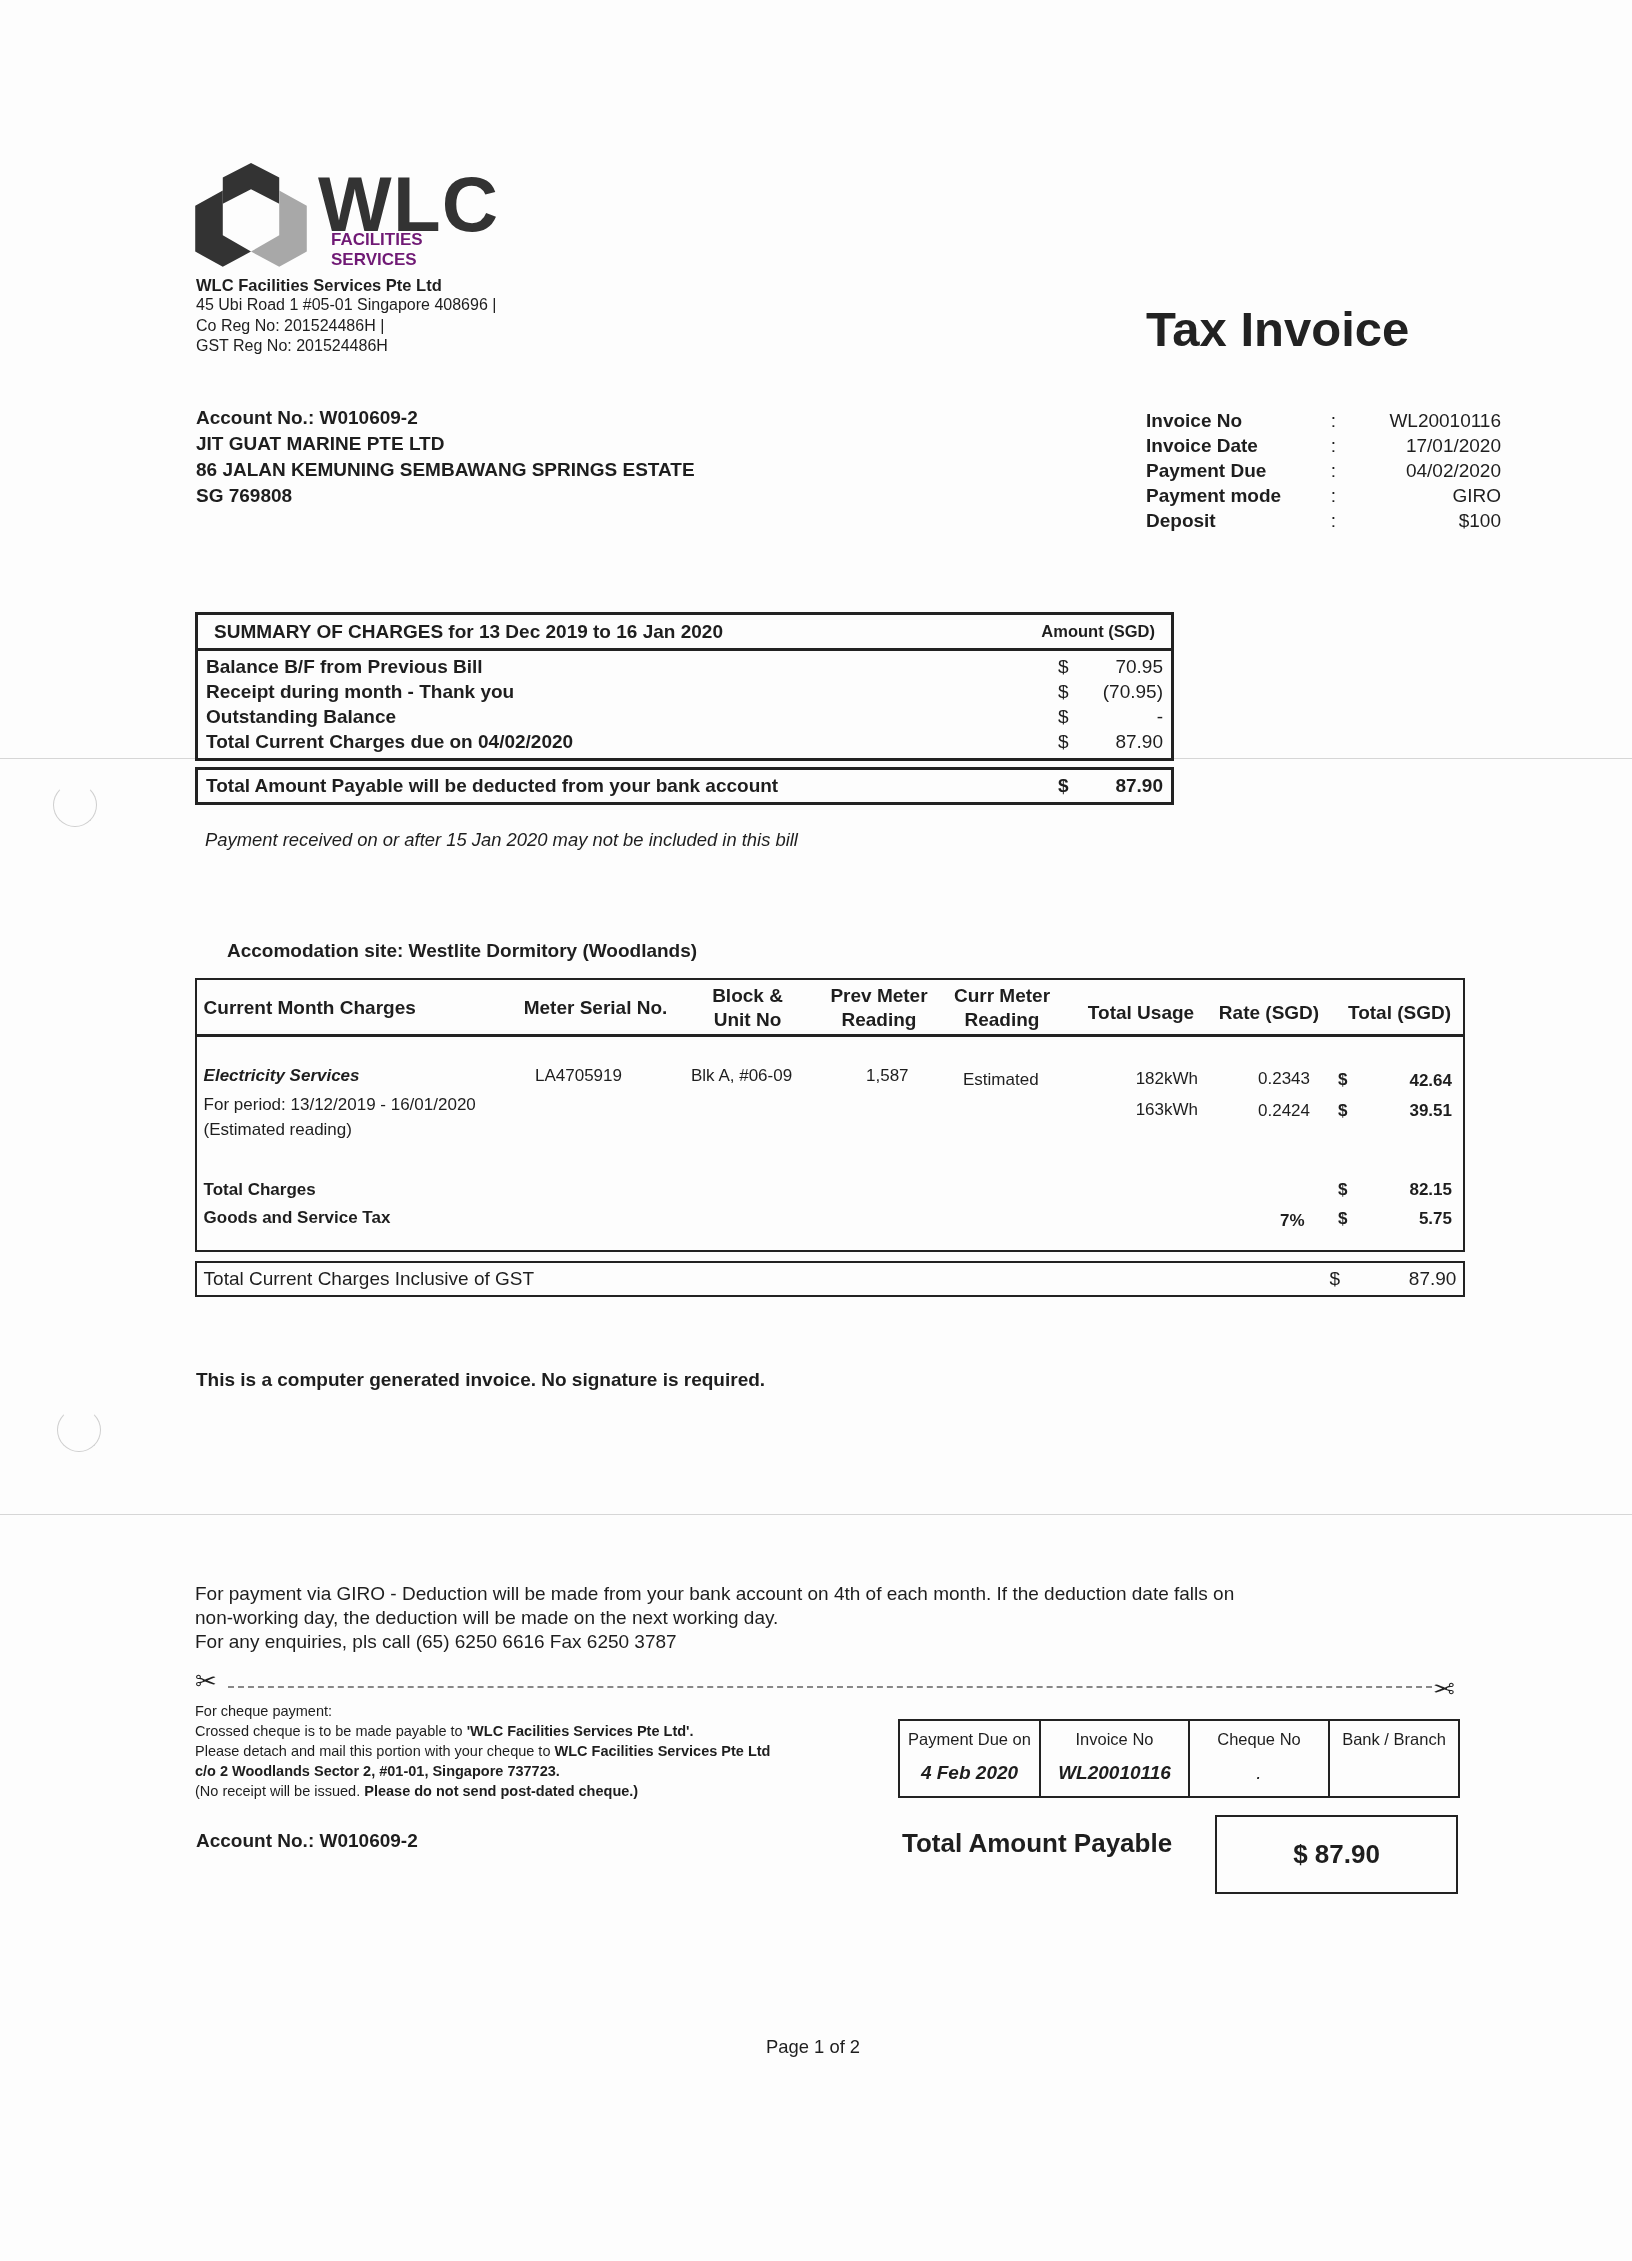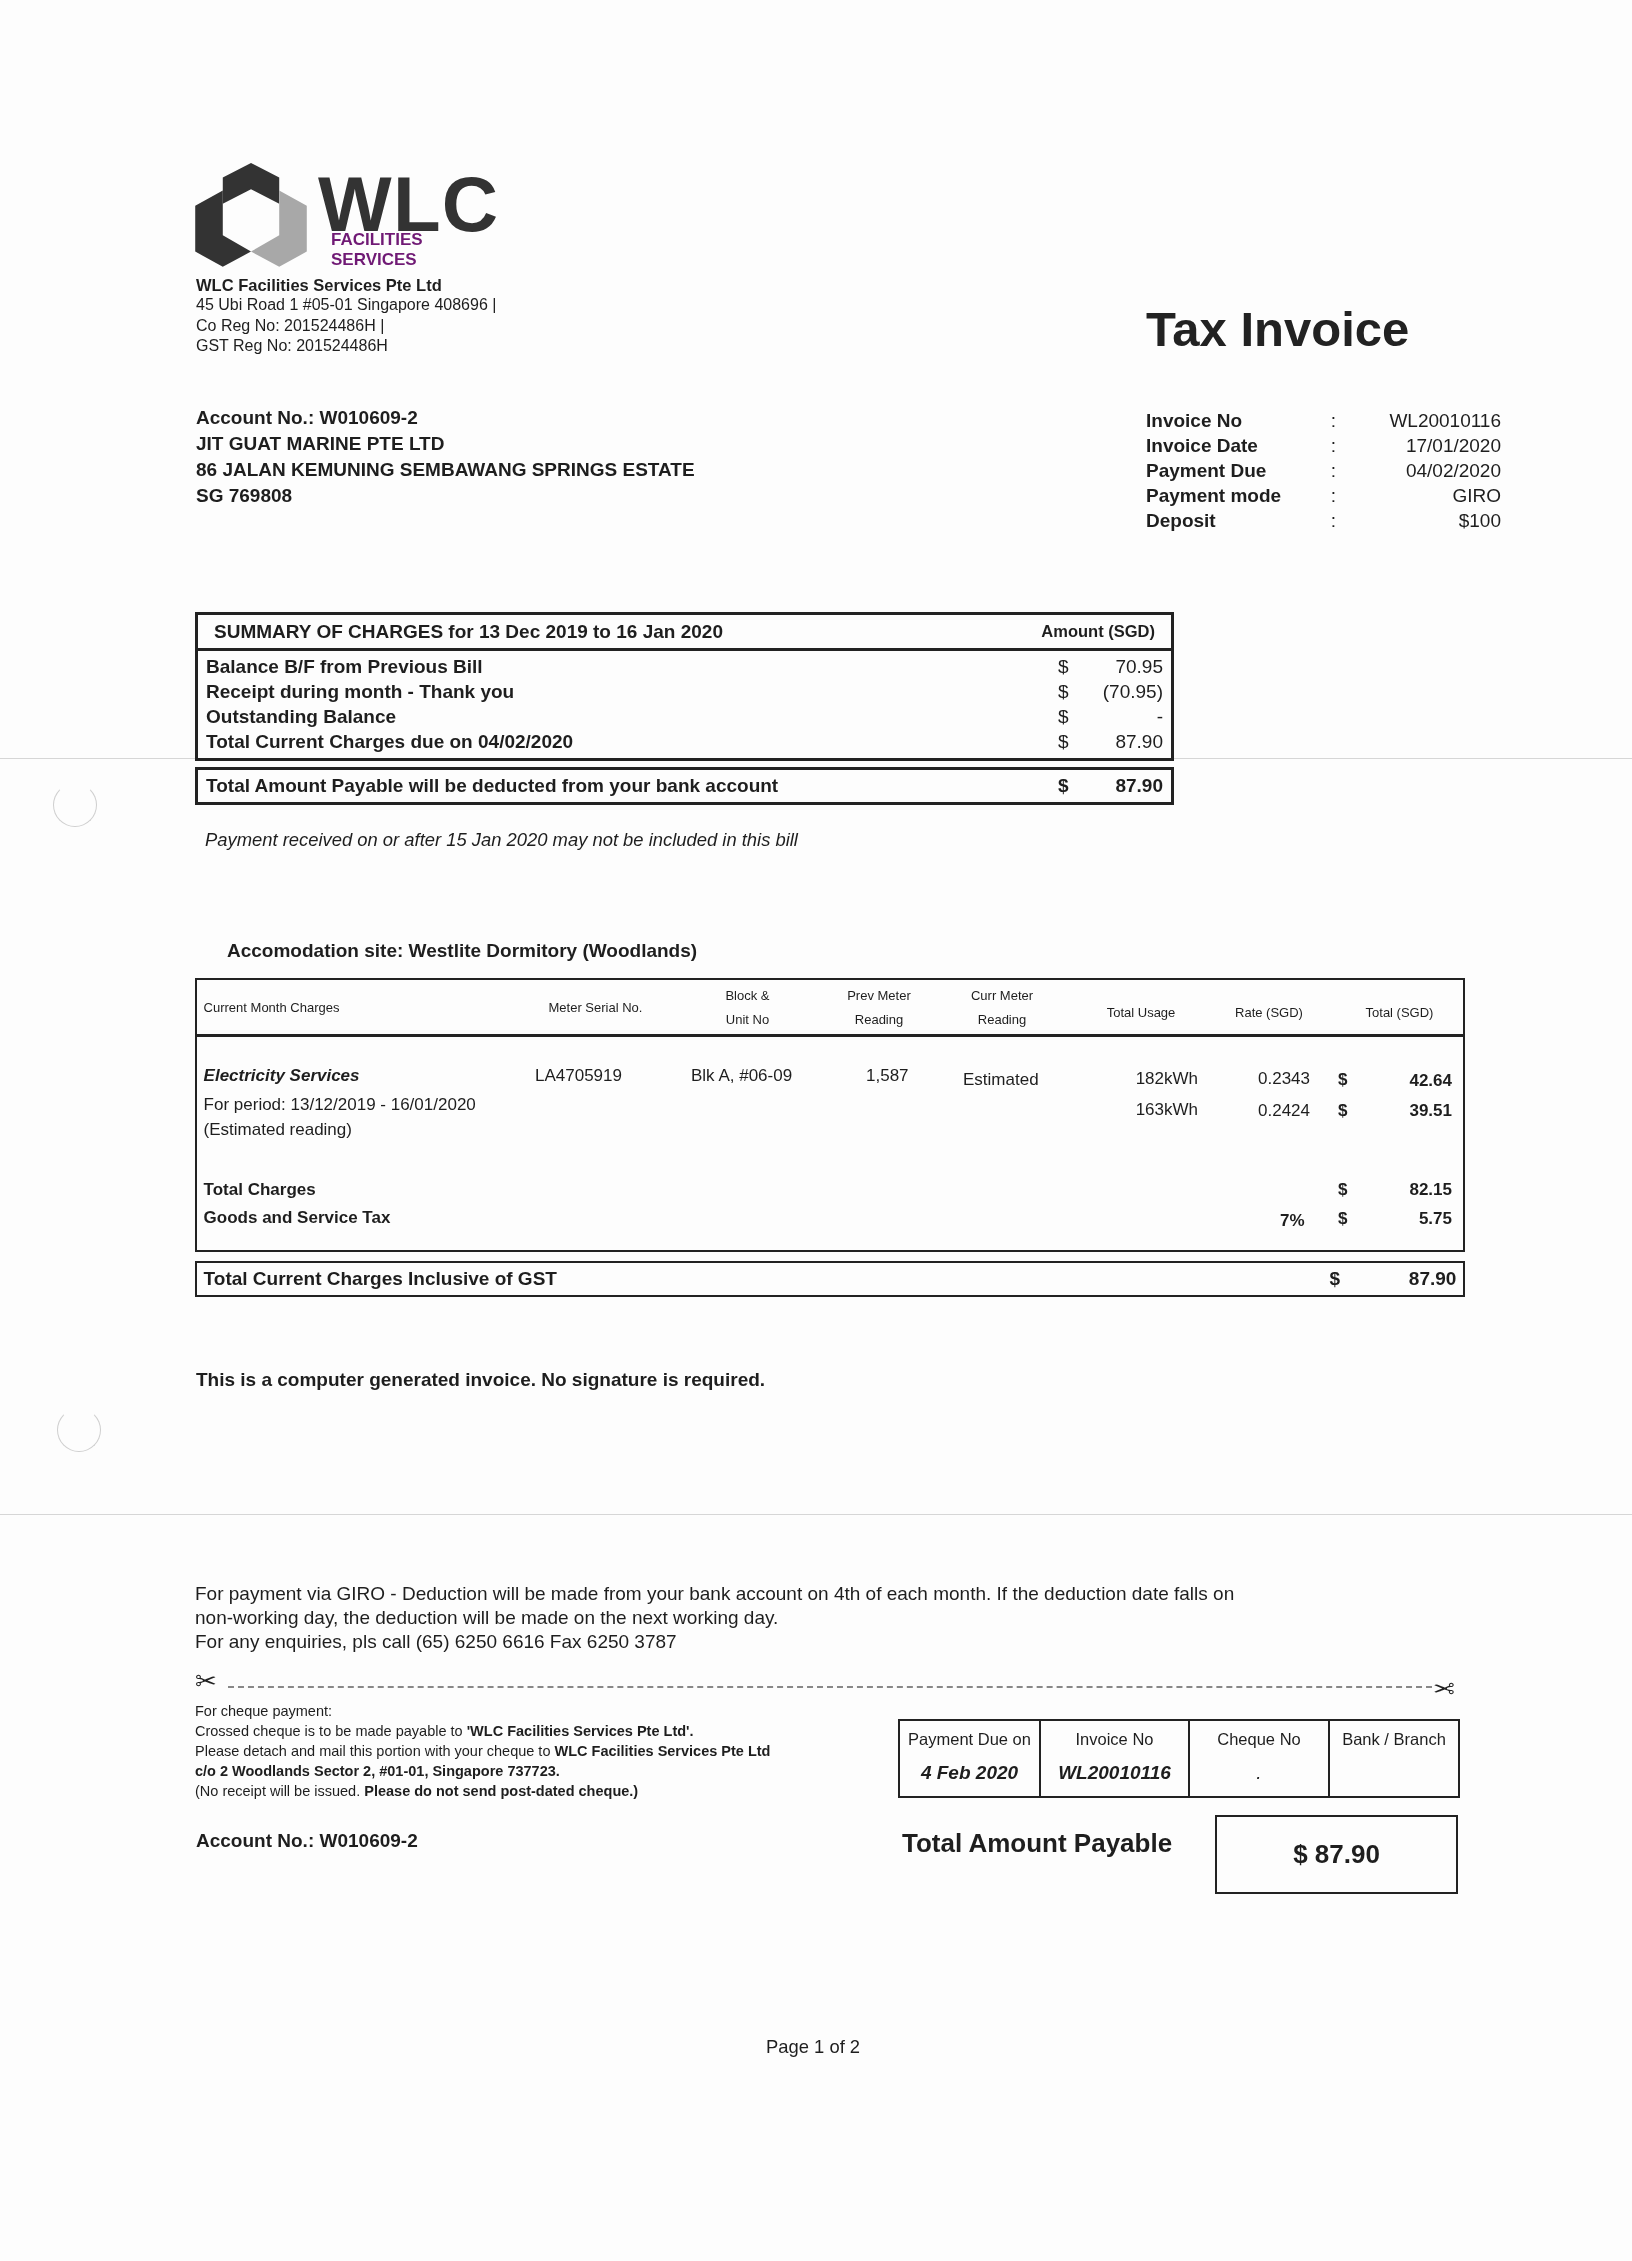--- a/index.html
+++ b/index.html
@@ -43,26 +43,26 @@
   .sum-row .num { width: 79px; text-align: right; font-weight: normal; }
   .pay-box { border: 3.3px solid #222; box-sizing: border-box; display: flex; align-items: center; height: 38px; padding: 0 8px; font-size: 19px; font-weight: bold; }
   .pay-box .lbl { flex: 1; }
   .pay-box .cur { width: 26px; }
   .pay-box .num { width: 79px; text-align: right; }
 
   .note { font-size: 18.4px; }
 
   
   .ch-box { border: 2.6px solid #222; box-sizing: border-box; }
-  .ch-head { position: relative; height: 54px; border-bottom: 3.3px solid #222; font-size: 13px; font-weight: normal; }
+  .ch-head { position: relative; height: 54px; border-bottom: 3.3px solid #222; font-size: 19px; font-weight: bold; }
   .ch-head div { position: absolute; text-align: center; line-height: 24px; }
   .ch-body { position: relative; height: 191px; font-size: 17px; }
   .ch-body div { position: absolute; white-space: nowrap; }
   .r { text-align: right; }
-  .ch-total { border: 2.6px solid #222; box-sizing: border-box; display: flex; align-items: center; height: 36px; padding: 0 6.6px; font-size: 19px; font-weight: bold; }
+  .ch-total { border: 2.6px solid #222; box-sizing: border-box; display: flex; align-items: center; height: 36px; padding: 0 6.6px; font-size: 19px; font-weight: normal; }
 
   .footer-txt { font-size: 19px; font-weight: normal; line-height: 24px; }
   .cheque { font-size: 14.5px; line-height: 20px; }
   .cut { position: absolute; border-top: 2px dashed #888; height: 0; }
   .scissors { position: absolute; font-size: 26px; color: #222; line-height: 1; }
 
   .slip { border: 2.6px solid #222; box-sizing: border-box; display: flex; }
   .slip .cell { border-right: 2px solid #222; box-sizing: border-box; text-align: center; }
   .slip .cell:last-child { border-right: none; }
   .slip .h { font-size: 16.5px; height: 37px; line-height: 37px; }

